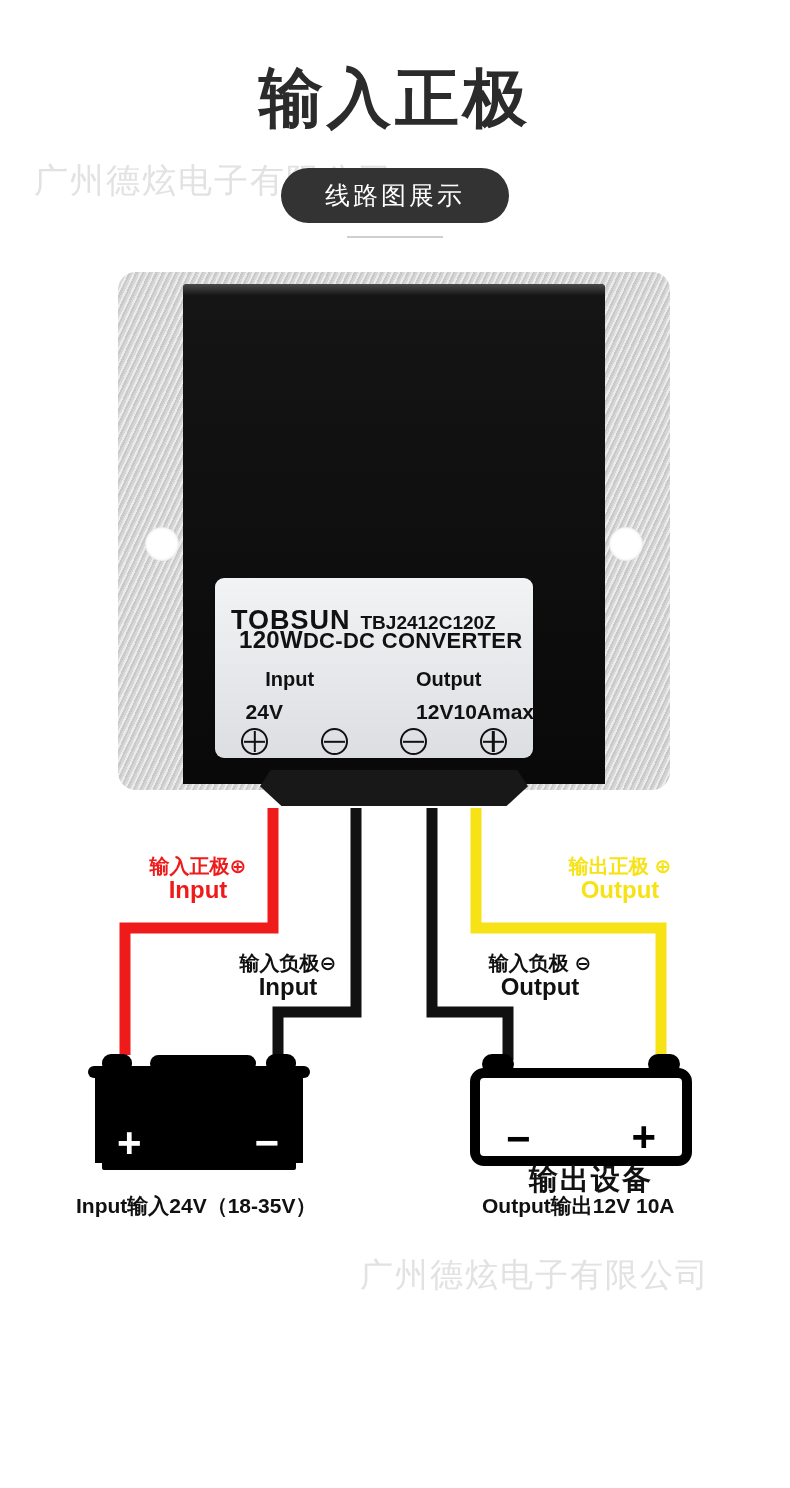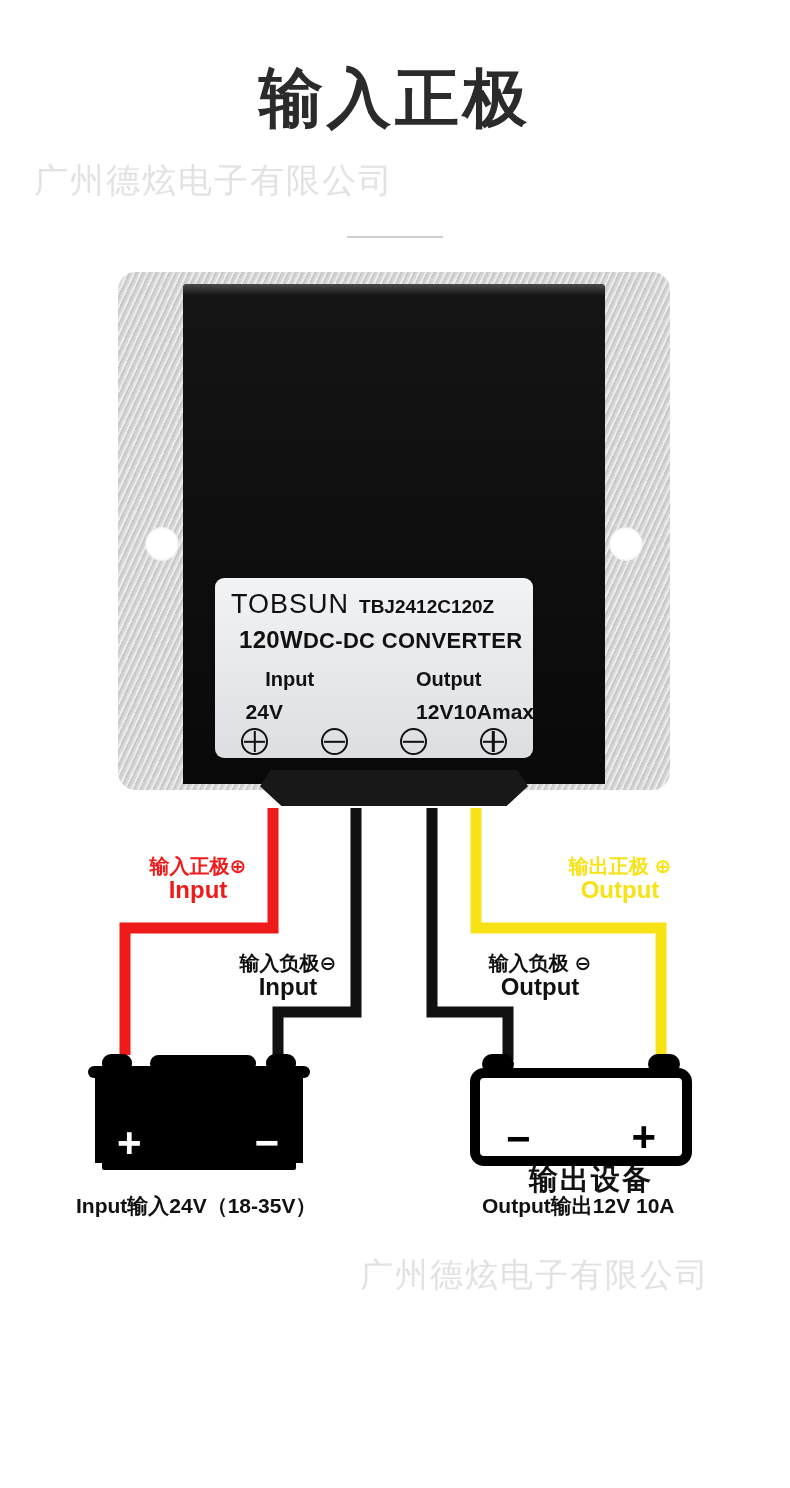--- a/index.html
+++ b/index.html
@@ -40,21 +40,21 @@
         background:linear-gradient(#4a4a4a,#141414);border-radius:4px 4px 0 0;}
   .grommet{position:absolute;left:142px;top:498px;width:268px;height:36px;
         background:#181818;border-radius:6px/14px;
         clip-path:polygon(4% 0,96% 0,100% 45%,92% 100%,8% 100%,0 45%);}
 
   
   .plate{position:absolute;left:97px;top:306px;width:318px;height:180px;
          background:linear-gradient(#f2f3f5,#dcdee1);border-radius:9px;
          box-shadow:0 1px 2px rgba(0,0,0,.35);}
   .plate .row1{position:absolute;left:16px;top:11px;display:flex;align-items:baseline;gap:10px;}
-  .brand{font-size:27px;font-weight:normal;letter-spacing:1px;color:#111;}
+  .brand{font-size:27px;font-weight:bold;letter-spacing:1px;color:#111;margin-top:16px;}
   .model{font-size:19px;font-weight:bold;letter-spacing:0px;color:#111;}
   .row2{position:absolute;left:24px;top:48px;font-size:22px;font-weight:bold;letter-spacing:.3px;color:#111;}
   .row2 .w{font-size:24px;}
   .io-head{position:absolute;top:90px;width:100%;display:flex;font-size:20px;font-weight:bold;color:#111;}
   .io-head .i{width:47%;text-align:center;}
   .io-head .o{width:53%;text-align:center;}
   .io-val{position:absolute;top:122px;width:100%;display:flex;font-size:21px;font-weight:bold;color:#111;}
   .io-val .a{width:31%;text-align:center;}
   .io-val .b{width:22%;}
   .io-val .c{width:22%;text-align:right;}
@@ -119,20 +119,21 @@
 </style>
 </head>
 <body>
 
 <div class="page">
 
   <div class="wm wm-top">广州德炫电子有限公司</div>
   <div class="wm wm-bot">广州德炫电子有限公司</div>
 
   <div class="title">输入正极</div>
+  <div class="pill">线路图展示</div>
   <div class="divider"></div>
 
   <div class="conv">
     <div class="flange"></div>
     <div class="hole l"></div>
     <div class="hole r"></div>
     <div class="body"></div>
     <div class="body-gloss"></div>
 
     <div class="plate">

